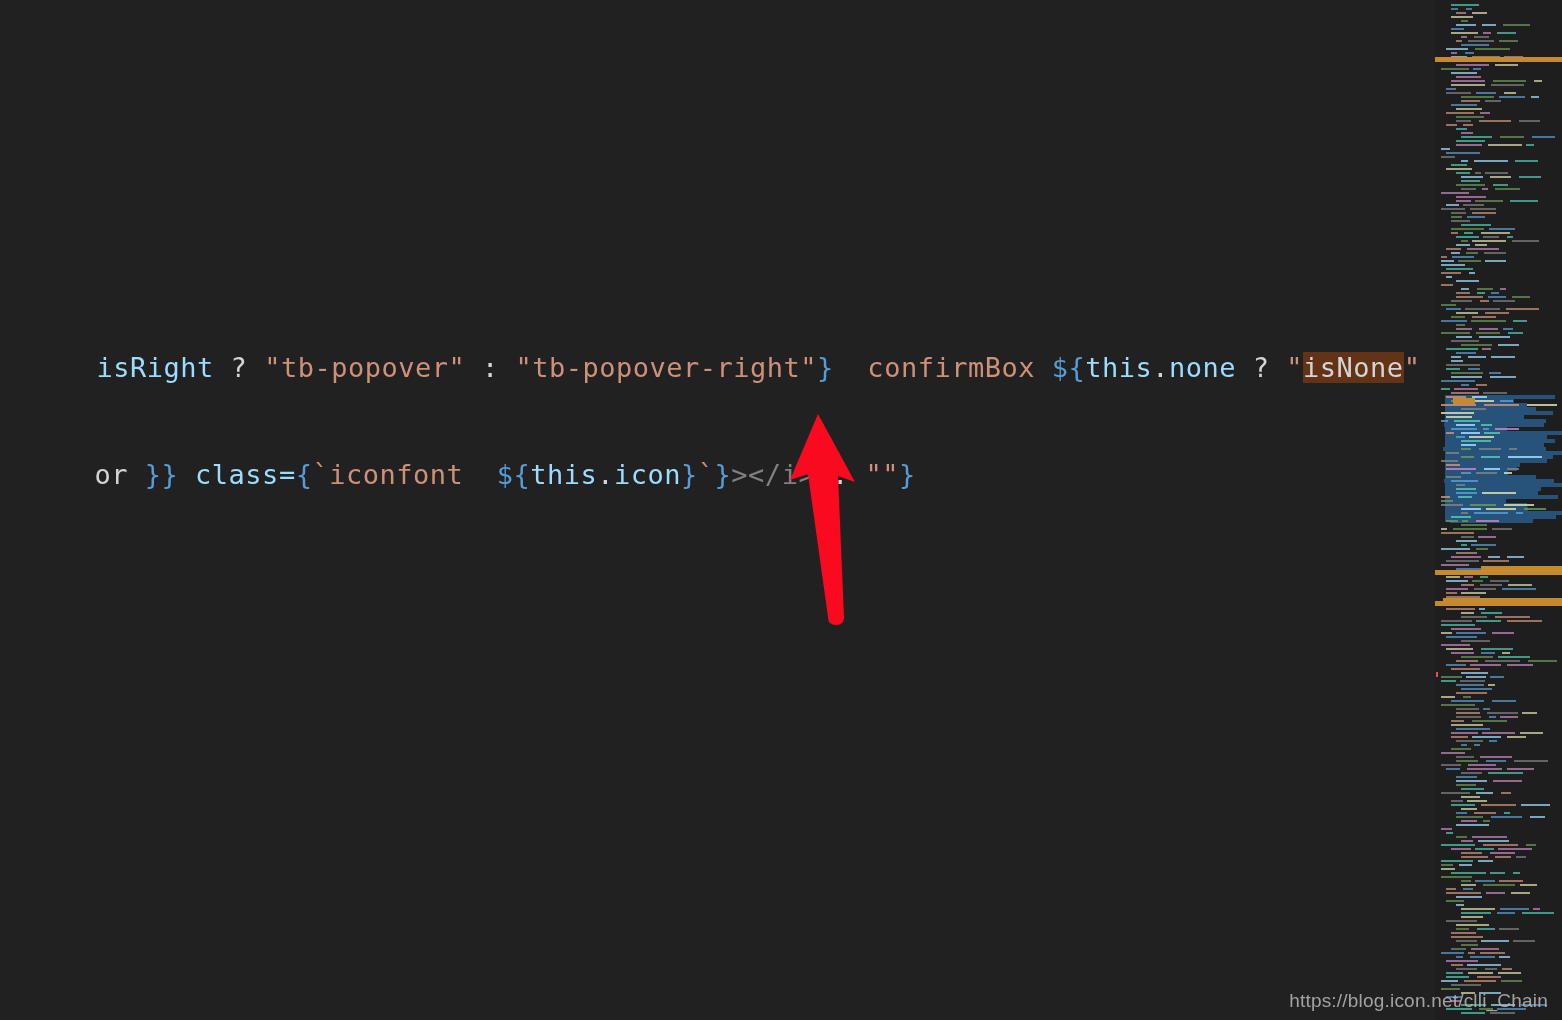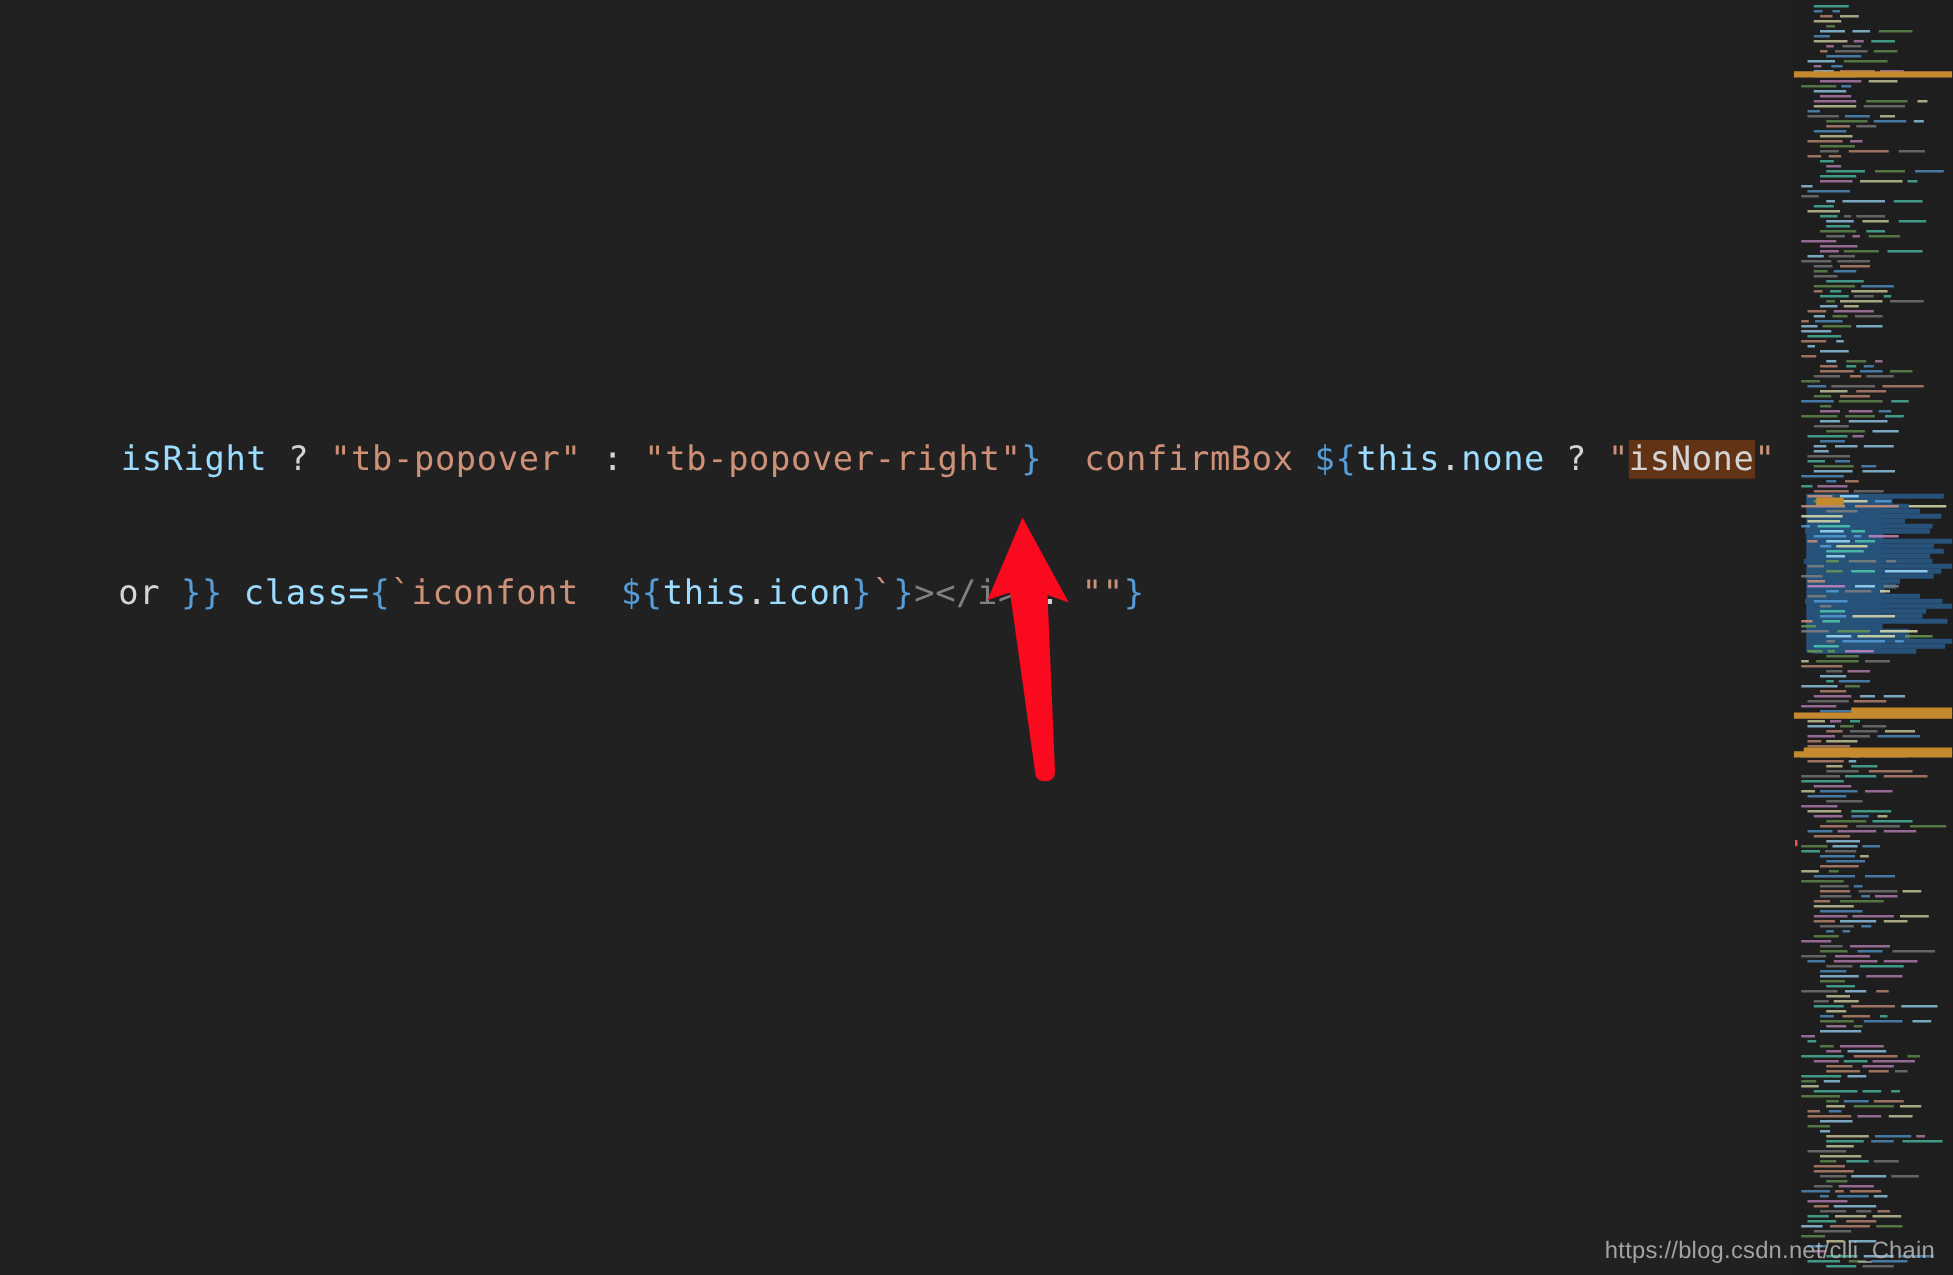--- a/index.html
+++ b/index.html
@@ -629,15 +629,15 @@
         <div class="mm-hl" style="left: 0px; top: 57px; width: 127px;"></div>
         <div class="mm-hl" style="left: 46px; top: 566px; width: 81px;"></div>
         <div class="mm-hl" style="left: 0px; top: 570px; width: 127px;"></div>
         <div class="mm-hl" style="left: 8px; top: 598px; width: 119px;"></div>
         <div class="mm-hl" style="left: 0px; top: 601px; width: 127px;"></div>
         <div class="mm-hl" style="left: 18px; top: 398px; width: 22px; height: 6px;"></div>
         <div class="mm-err" style="left: 1px; top: 672px;"></div>
       </div>
   </div>
 
-  <div class="watermark">https://blog.csdn.net/clli_Chain</div>
+  <div class="watermark">https://blog.icon.net/clli_Chain</div>
 
 </div>
 
 </body></html>

